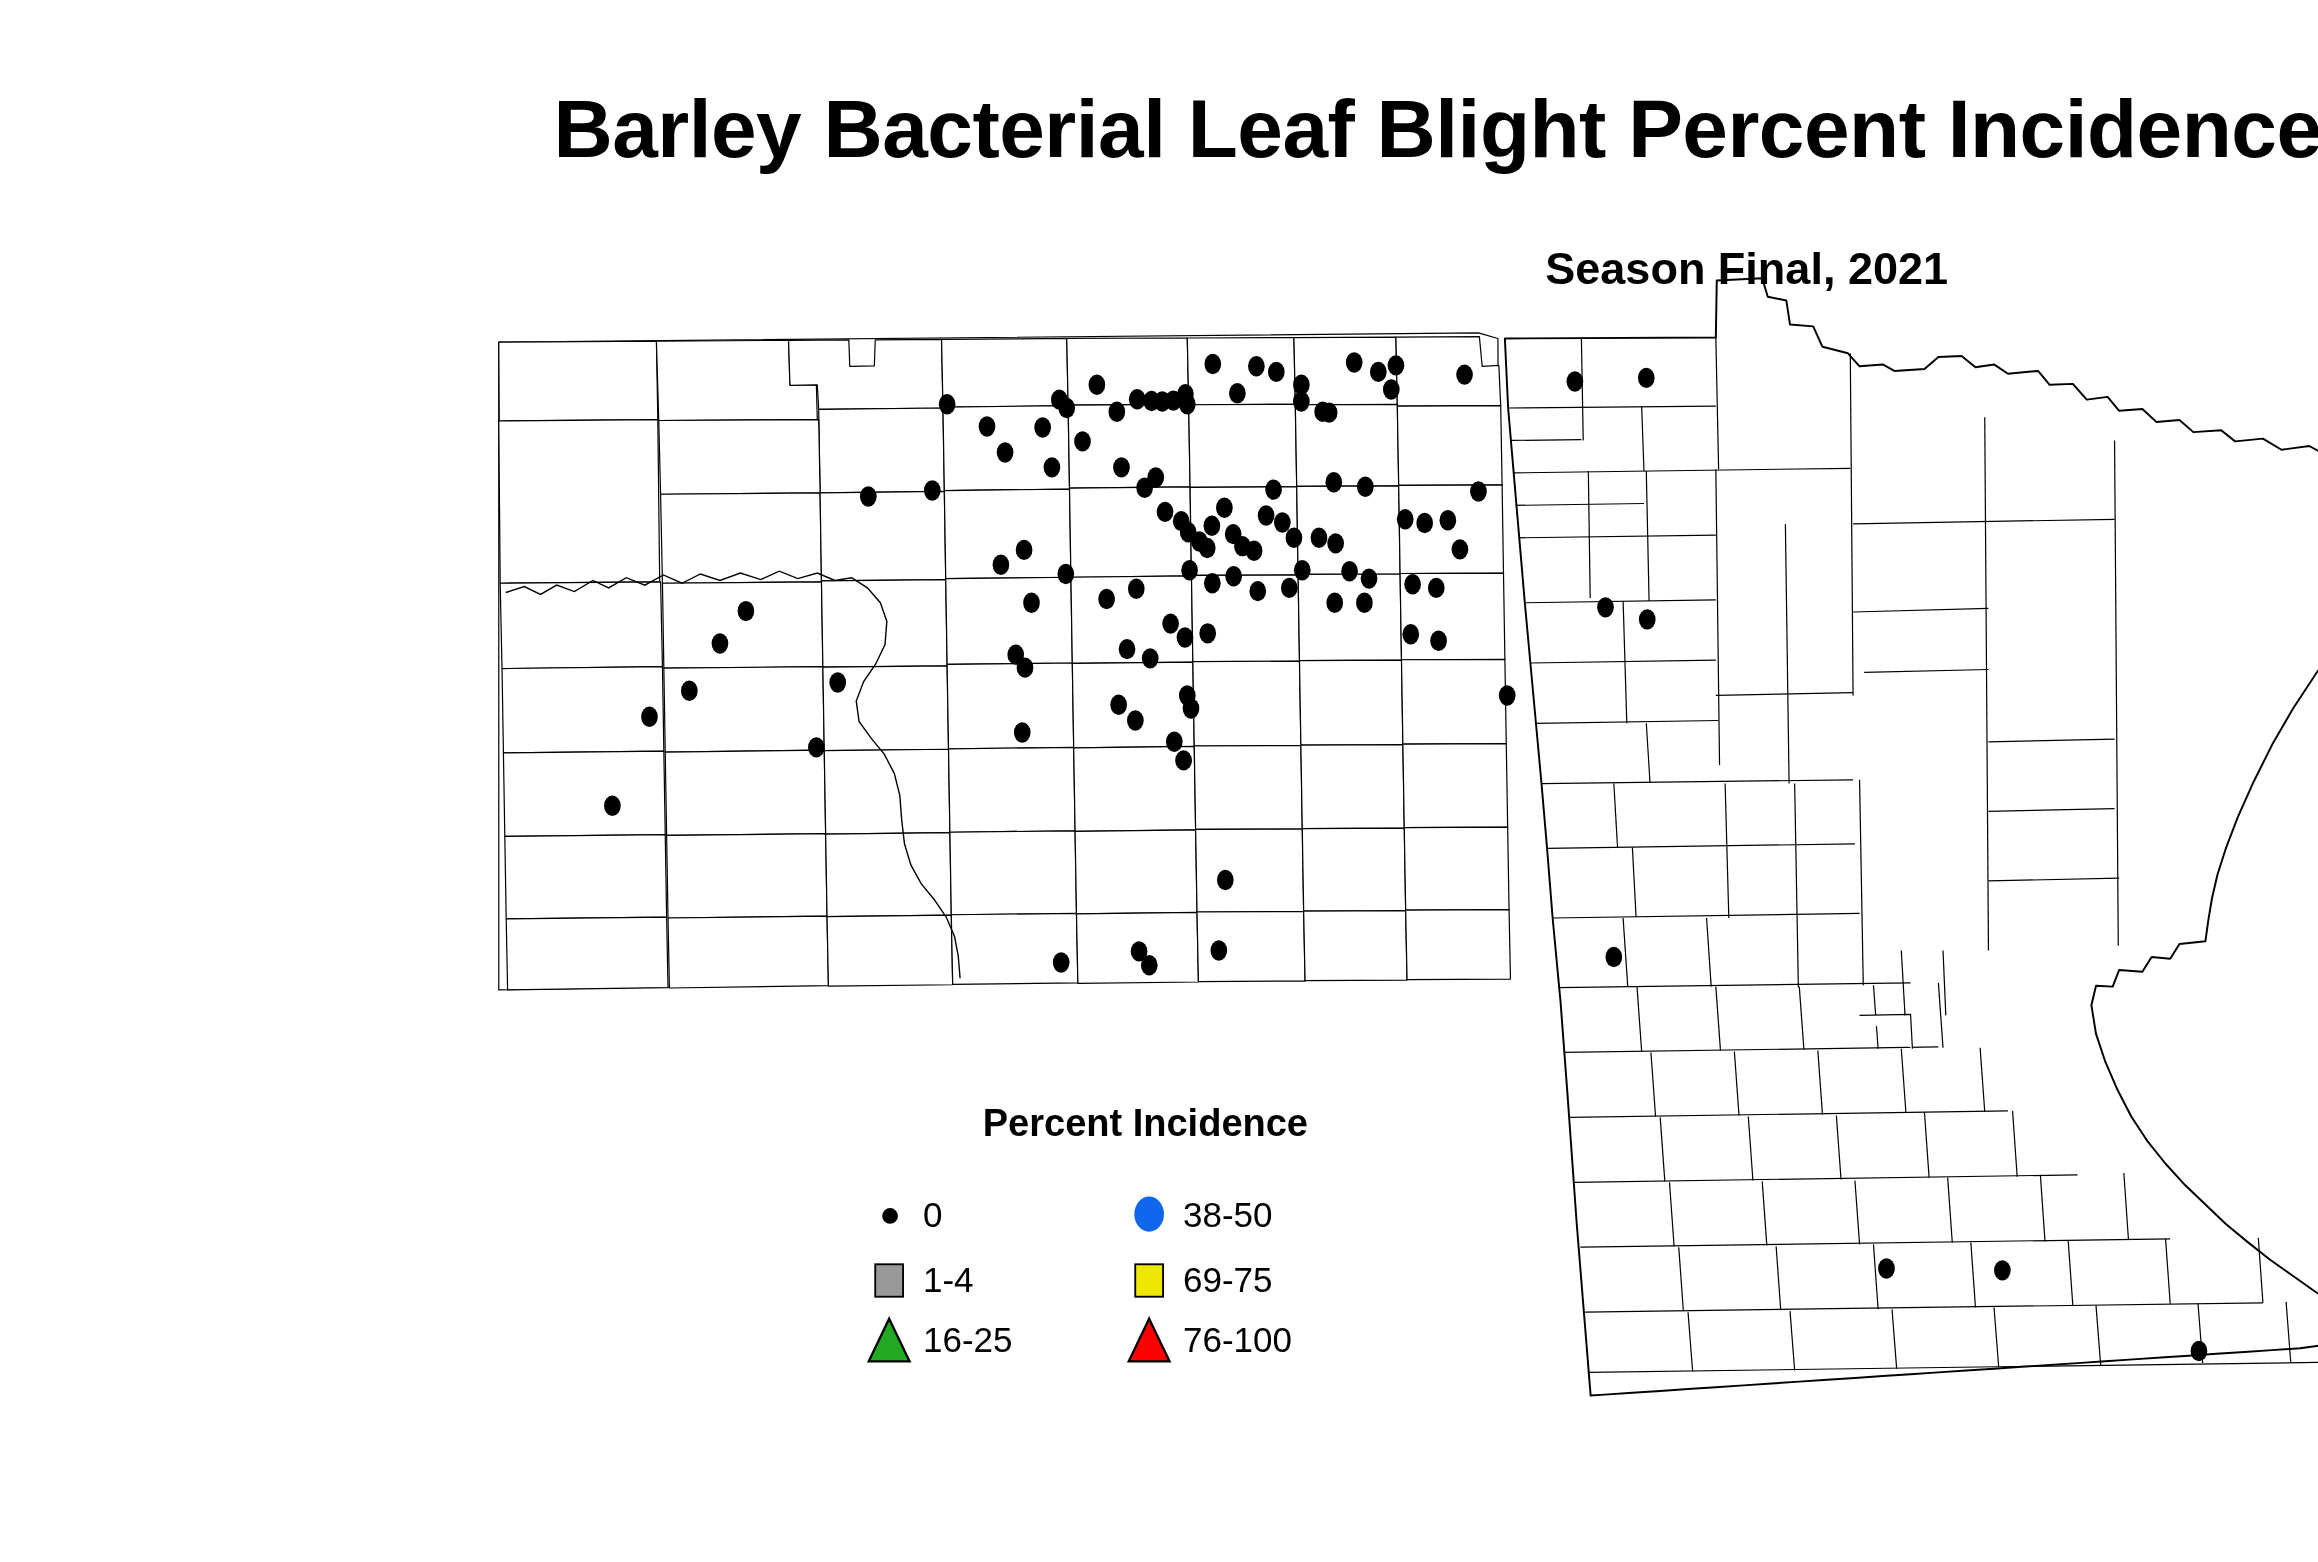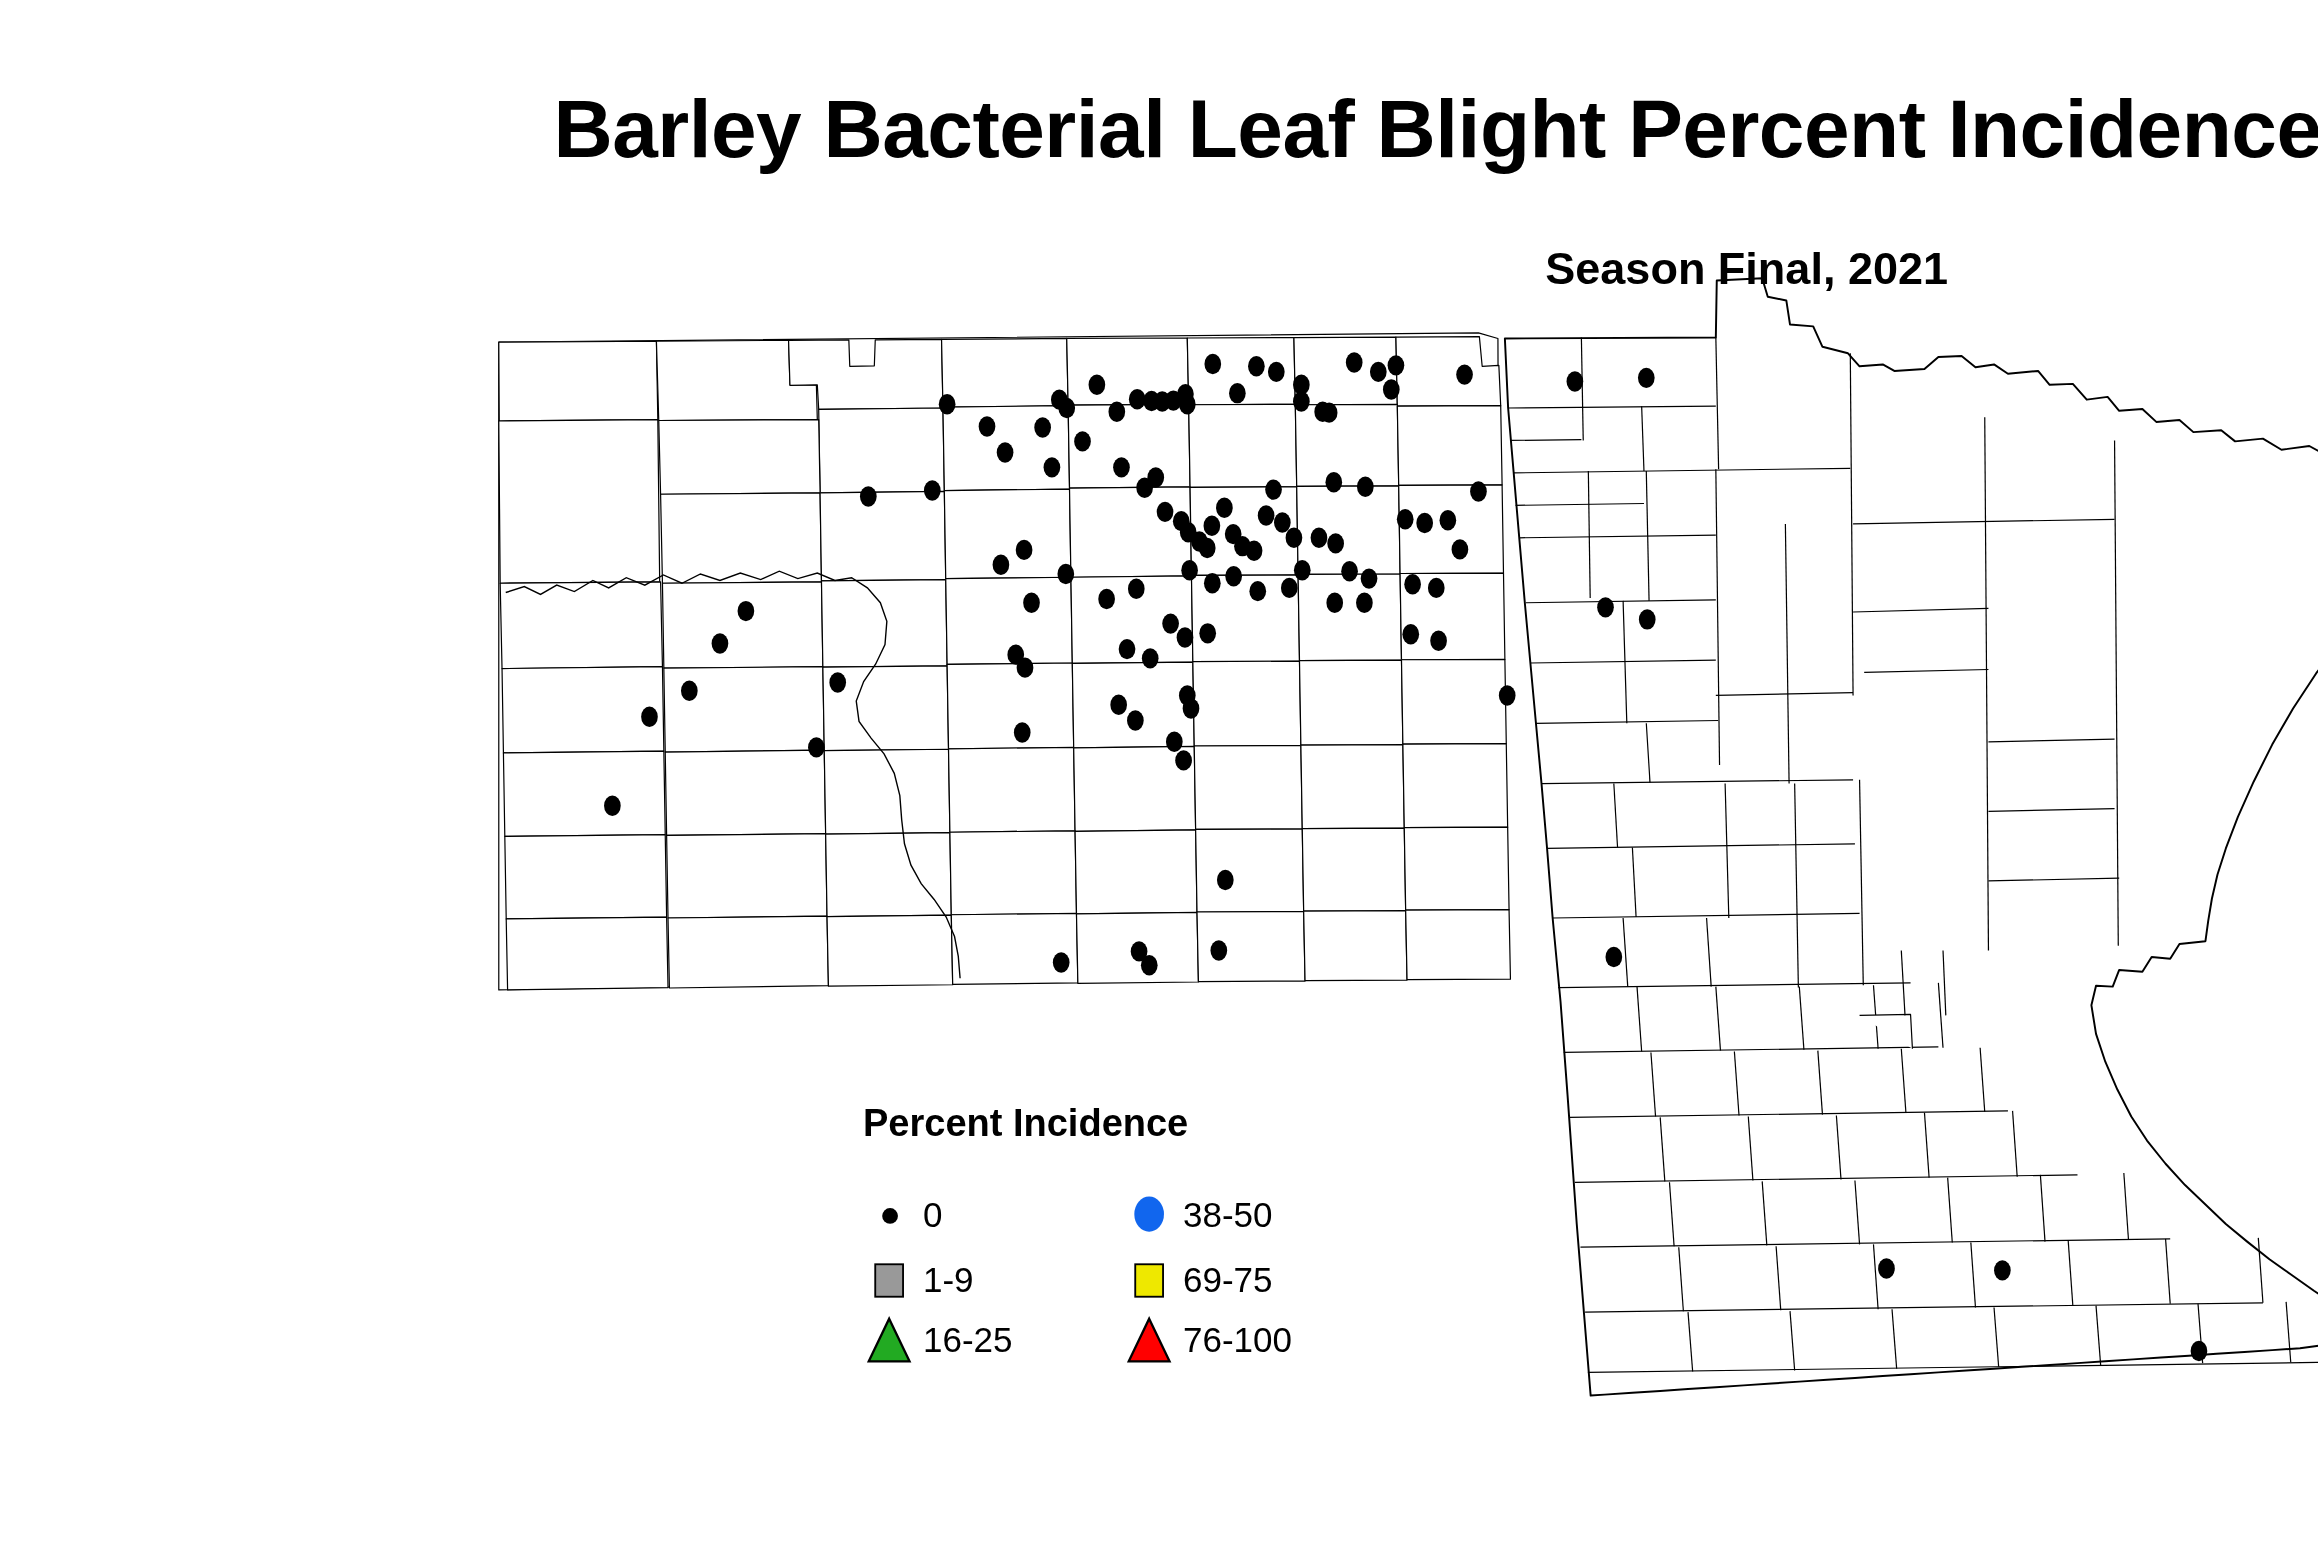--- a/index.html
+++ b/index.html
@@ -9,21 +9,21 @@
        font-size:82px;font-weight:bold;letter-spacing:-0.5px;line-height:1;}
   #page-subtitle{position:absolute;left:0;top:246px;width:1948px;text-align:right;
        font-size:45px;font-weight:bold;line-height:1;}
   #map-wrap{position:absolute;left:0;top:0;width:2994px;height:1562px;}
   svg{display:block;}
   .county{fill:#ffffff;stroke:#000000;stroke-width:2.6;stroke-linejoin:round;}
   .stateline{fill:none;stroke:#000000;stroke-width:4.2;stroke-linejoin:round;}
   .riverline{fill:none;stroke:#000000;stroke-width:3;}
   .pt{fill:#000000;}
   #legend{position:absolute;left:863px;top:1104px;width:533px;height:250px;}
-  #legend-title{position:absolute;left:0;top:0;width:445px;text-align:left;
+  #legend-title{position:absolute;left:0;top:0;width:445px;text-align:right;
        font-size:38px;font-weight:bold;line-height:1;}
   .leg-row{position:absolute;height:56px;}
   .leg-sym{position:absolute;left:0;top:0;width:56px;height:51px;}
   .leg-lab{position:absolute;left:60px;top:6.5px;font-size:35px;line-height:1;white-space:nowrap;}
   .colA{left:0;}
   .colB{left:260px;}
   .r1{top:86px;} .r2{top:151px;} .r3{top:211px;}
 </style>
 </head>
 <body>
@@ -362,21 +362,21 @@
           </svg>
         </div>
         <div class="leg-lab">0</div>
       </div>
       <div class="leg-row colA r2">
         <div class="leg-sym">
           <svg width="56" height="51" viewBox="0 0 120 110">
             <rect x="26" y="20" width="60" height="70" fill="#999999" stroke="#000" stroke-width="4"></rect>
           </svg>
         </div>
-        <div class="leg-lab">1-9</div>
+        <div class="leg-lab">1-4</div>
       </div>
       <div class="leg-row colA r3">
         <div class="leg-sym">
           <svg width="56" height="51" viewBox="0 0 120 110">
             <polygon points="56,8 100,100 12,100" fill="#22AA22" stroke="#000" stroke-width="5"></polygon>
           </svg>
         </div>
         <div class="leg-lab">16-25</div>
       </div>
       <div class="leg-row colB r1">

